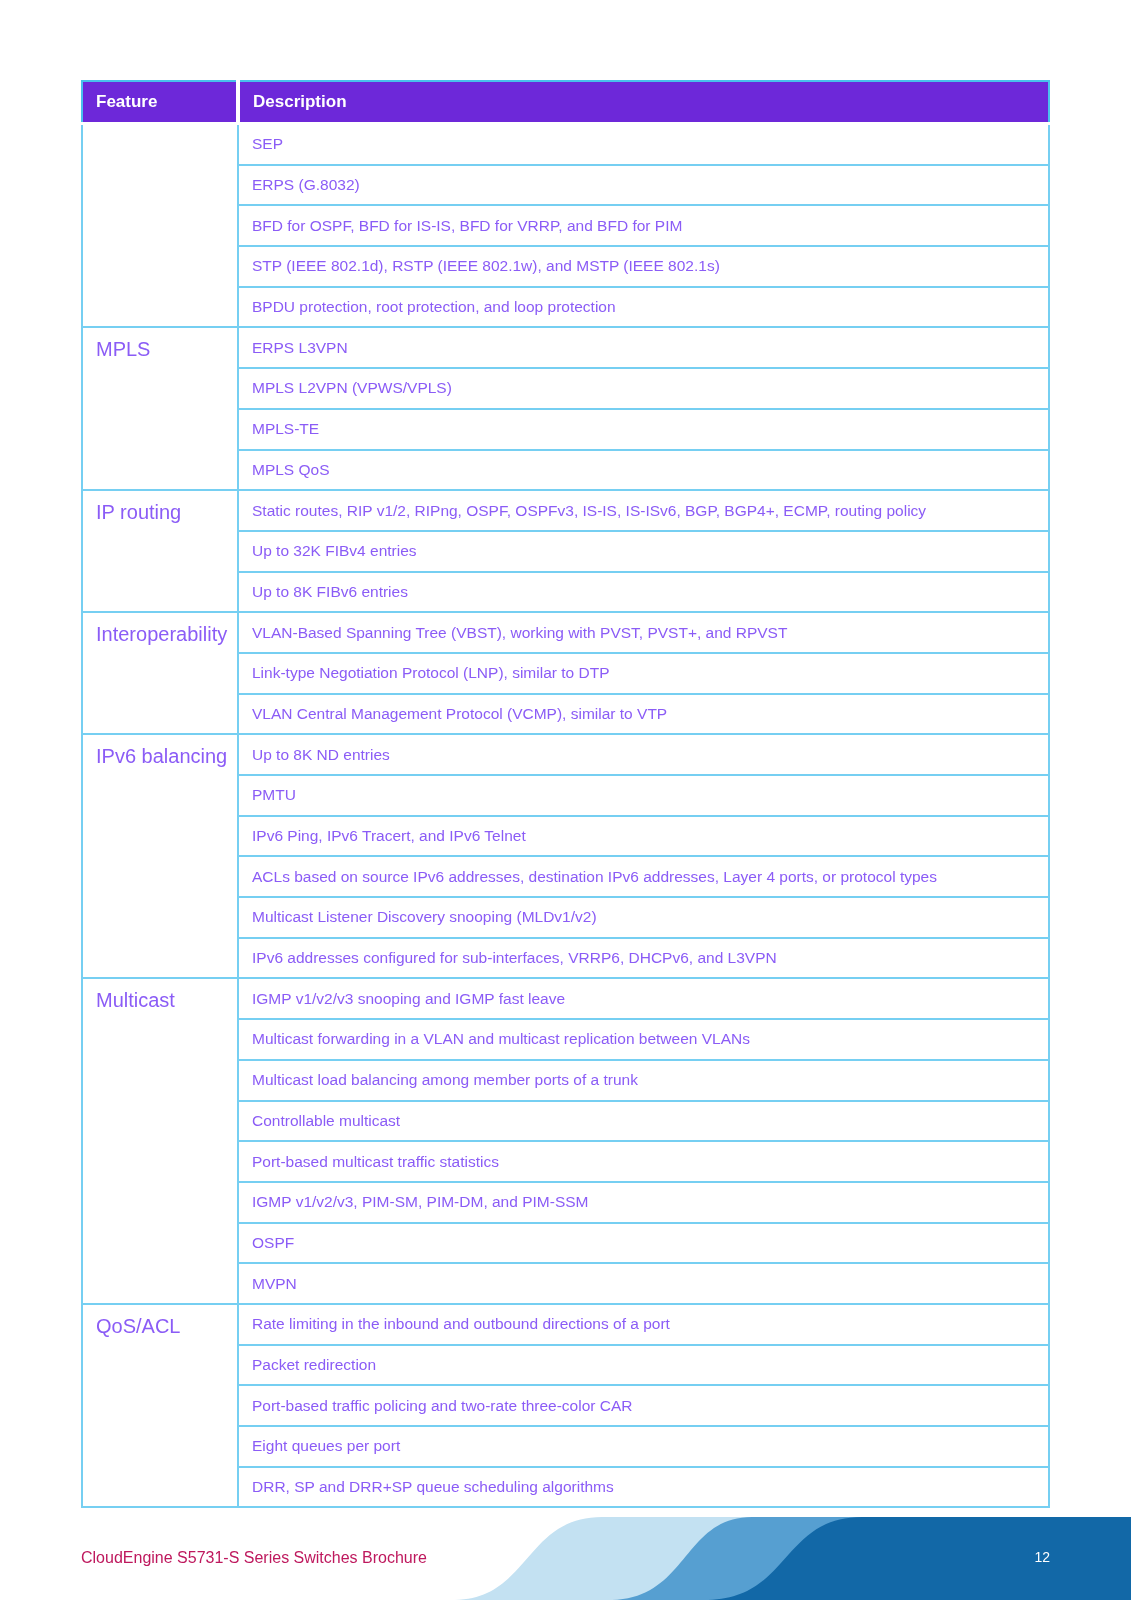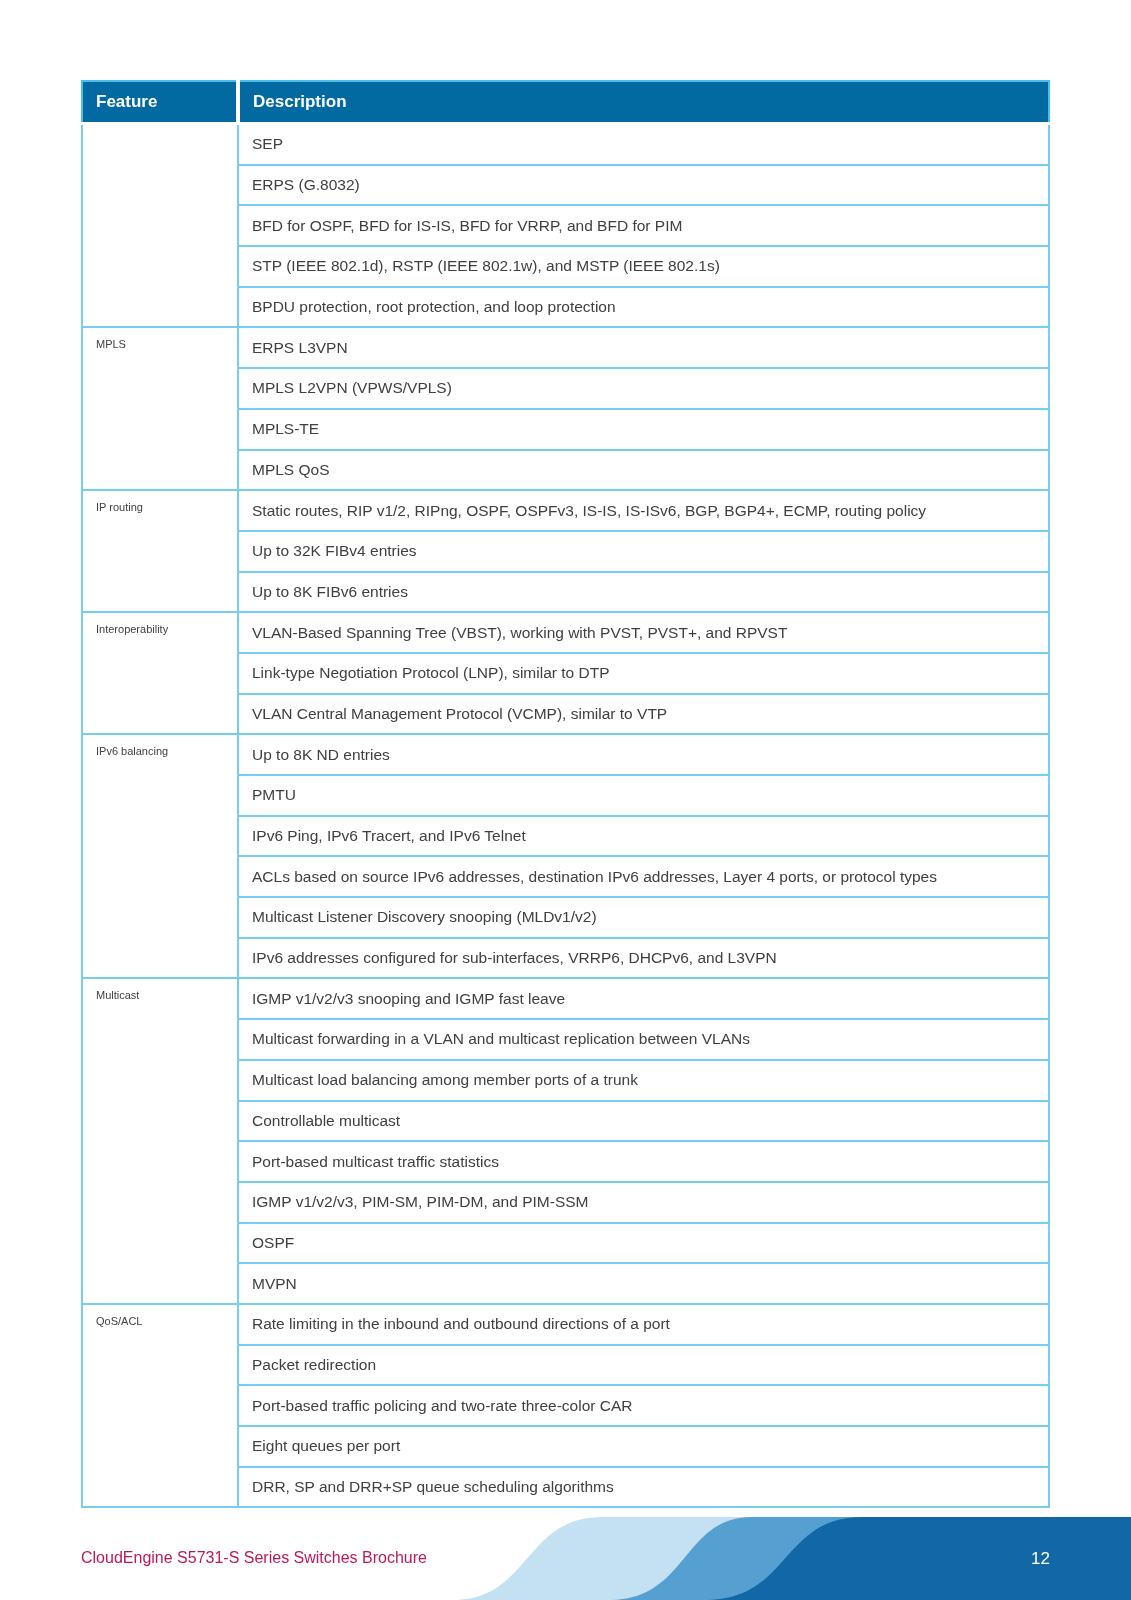--- a/index.html
+++ b/index.html
@@ -16,66 +16,66 @@
     position: absolute;
     left: 81px; top: 80px;
     width: 969px;
     border-collapse: collapse;
     table-layout: fixed;
     border: 2px solid #49c0ec;
   }
   col.col-feature { width: 156px; }
 
   thead th {
-    background: #0369a1;
+    background: #6d28d9;
     color: #ffffff;
     font-size: 17px;
     font-weight: bold;
     text-align: left;
     height: 40px;
     padding: 0 0 0 13px;
     border-bottom: 3px solid #ffffff;
   }
   th.th-feature { border-right: 4px solid #ffffff; }
 
   tbody td {
     background: #ffffff;
     border: 2px solid #76cff2;
     font-size: 15.5px;
-    color: #404040;
+    color: #8b5cf6;
     height: 38.7px;
     padding: 0 8px 0 13px;
     white-space: nowrap;
     overflow: hidden;
   }
   td.feature-cell {
     vertical-align: top;
     padding-top: 10px;
-    font-size: 11px;
+    font-size: 20px;
   }
 
   .footer-wave {
     position: absolute;
     left: 0; top: 1455px;
     width: 1131px; height: 145px;
     display: block;
   }
   .footer-title {
     position: absolute;
     left: 81px; top: 1549px;
     font-size: 16px;
     color: #be185d;
     z-index: 2;
   }
   .page-number {
     position: absolute;
     left: 950px; top: 1549px;
     width: 100px;
     text-align: right;
-    font-size: 17px;
+    font-size: 14px;
     color: #ffffff;
     z-index: 2;
   }
 </style>
 </head>
 <body>
 
 <div class="page">
 
   <table class="feature-table">

